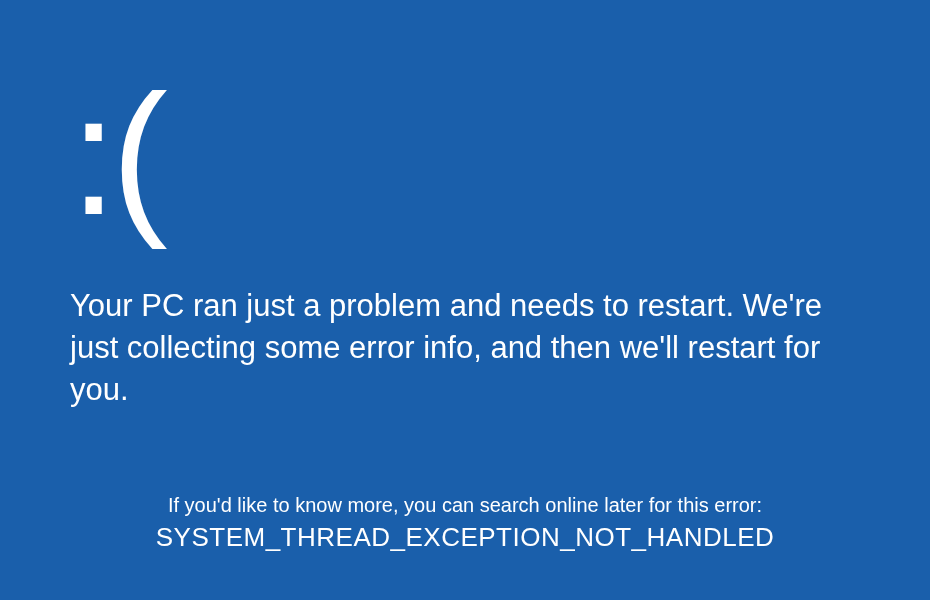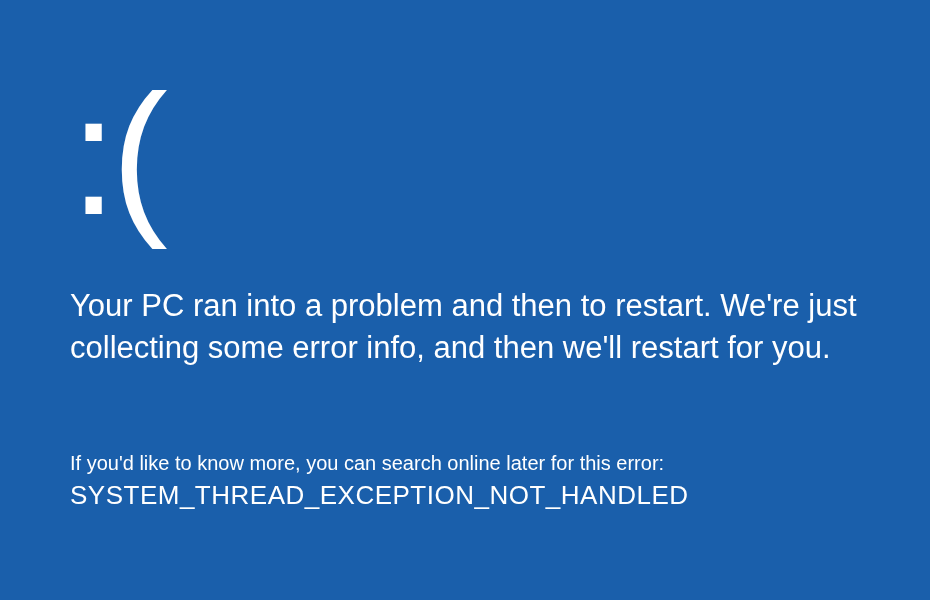--- a/index.html
+++ b/index.html
@@ -30,30 +30,31 @@
       line-height: 1.35;
       margin-top: 45px;
       font-weight: 300;
       max-width: 800px;
     }
     .secondary-block {
       margin-top: 80px;
       font-size: 20px;
       line-height: 1.4;
       font-weight: 300;
+      text-align: center;
     }
     .error-code {
       font-size: 26px;
       letter-spacing: 0.5px;
       font-weight: 300;
     }
   </style>
 </head>
 <body>
 
 <div class="sad-face">:(</div>
 
-<div class="main-message">Your PC ran into a problem and then to restart. We're just collecting some error info, and then we'll restart for you.</div>
+<div class="main-message">Your PC ran just a problem and needs to restart. We're just collecting some error info, and then we'll restart for you.</div>
 
 <div class="secondary-block">
   <div>If you'd like to know more, you can search online later for this error:</div>
   <div class="error-code">SYSTEM_THREAD_EXCEPTION_NOT_HANDLED</div>
 </div>
 
 </body></html>

